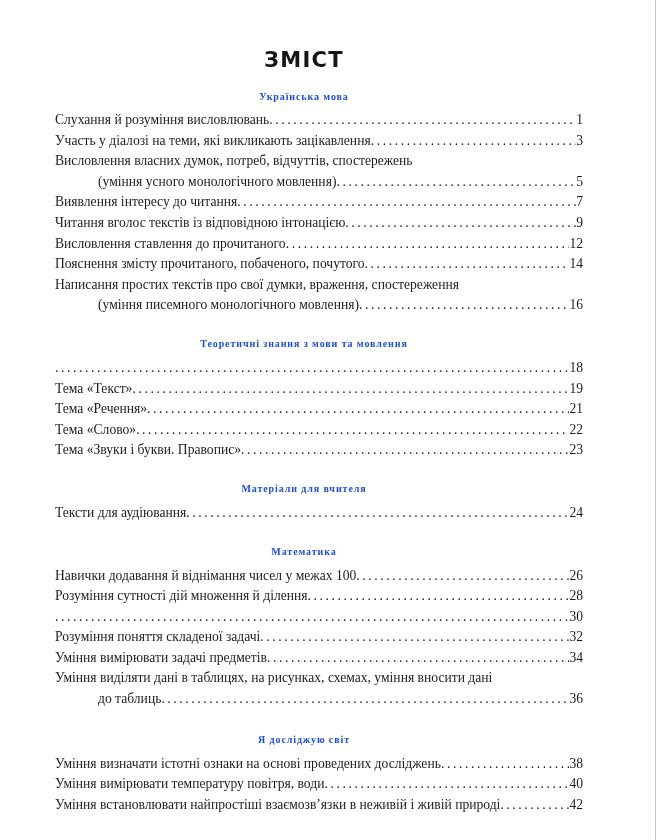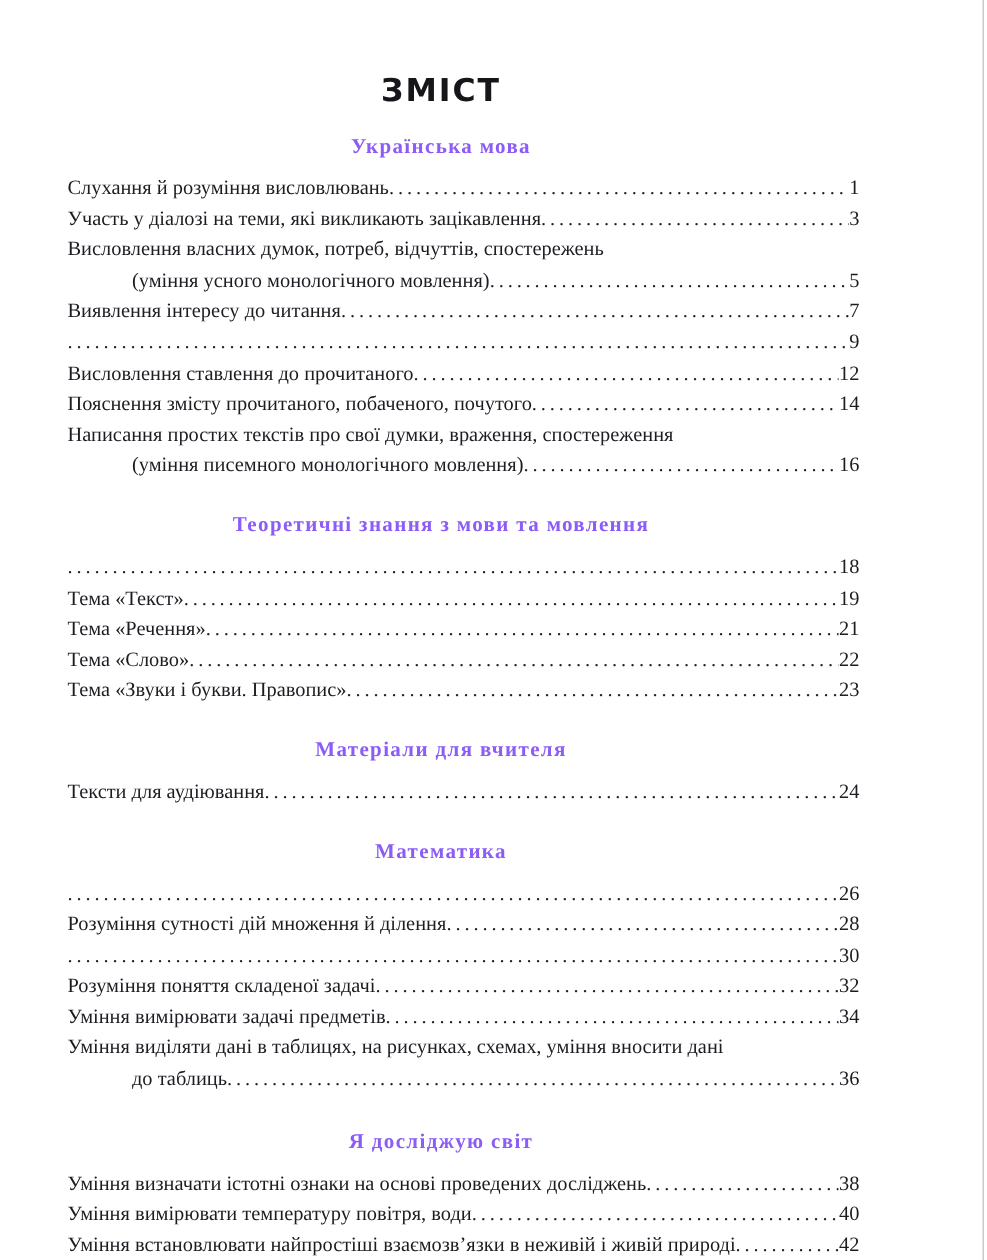--- a/index.html
+++ b/index.html
@@ -21,21 +21,21 @@
     position: absolute;
     top: 0;
     right: 2px;
     width: 1px;
     height: 840px;
     background: #c9c9cc;
   }
 
   .page {
     position: absolute;
-    left: 0;
+    left: 10px;
     top: 0;
     width: 588px;
     height: 840px;
     padding: 0;
     box-sizing: border-box;
   }
 
   .toc-title {
     font-family: "DejaVu Sans", "Liberation Sans", sans-serif;
     font-weight: bold;
@@ -47,23 +47,23 @@
     color: #15151a;
   }
 
   .section {
     margin: 0;
   }
 
   .section-head {
     text-align: center;
     font-weight: bold;
-    font-size: 14px;
+    font-size: 10px;
     letter-spacing: 0.9px;
-    color: #8b5cf6;
+    color: #1d4ed8;
     margin: 0;
   }
 
   
   .sec-um   { padding-top: 19px; padding-bottom: 8px; }
   .sec-teo  { padding-top: 22px; padding-bottom: 9px; }
   .sec-mat  { padding-top: 22px; padding-bottom: 9px; }
   .sec-math { padding-top: 22px; padding-bottom: 9px; }
   .sec-ya   { padding-top: 24px; padding-bottom: 9px; }
 
@@ -161,20 +161,21 @@
           </li>
           <li class="entry">
             <div class="row">
               <span class="label">Виявлення інтересу до читання</span>
               <span class="leader">........................................................................................................................</span>
               <span class="pageno">7</span>
             </div>
           </li>
           <li class="entry">
             <div class="row">
+              <span class="label">Читання вголос текстів із відповідною інтонацією</span>
               <span class="leader">........................................................................................................................</span>
               <span class="pageno">9</span>
             </div>
           </li>
           <li class="entry">
             <div class="row">
               <span class="label">Висловлення ставлення до прочитаного</span>
               <span class="leader">........................................................................................................................</span>
               <span class="pageno">12</span>
             </div>
@@ -245,20 +246,21 @@
               <span class="pageno">24</span>
             </div>
           </li>
         </ul>
       </div>
       <div class="section">
         <div class="section-head sec-math">Математика</div>
         <ul class="entries">
           <li class="entry">
             <div class="row">
+              <span class="label">Навички додавання й віднімання чисел у межах 100</span>
               <span class="leader">........................................................................................................................</span>
               <span class="pageno">26</span>
             </div>
           </li>
           <li class="entry">
             <div class="row">
               <span class="label">Розуміння сутності дій множення й ділення</span>
               <span class="leader">........................................................................................................................</span>
               <span class="pageno">28</span>
             </div>

